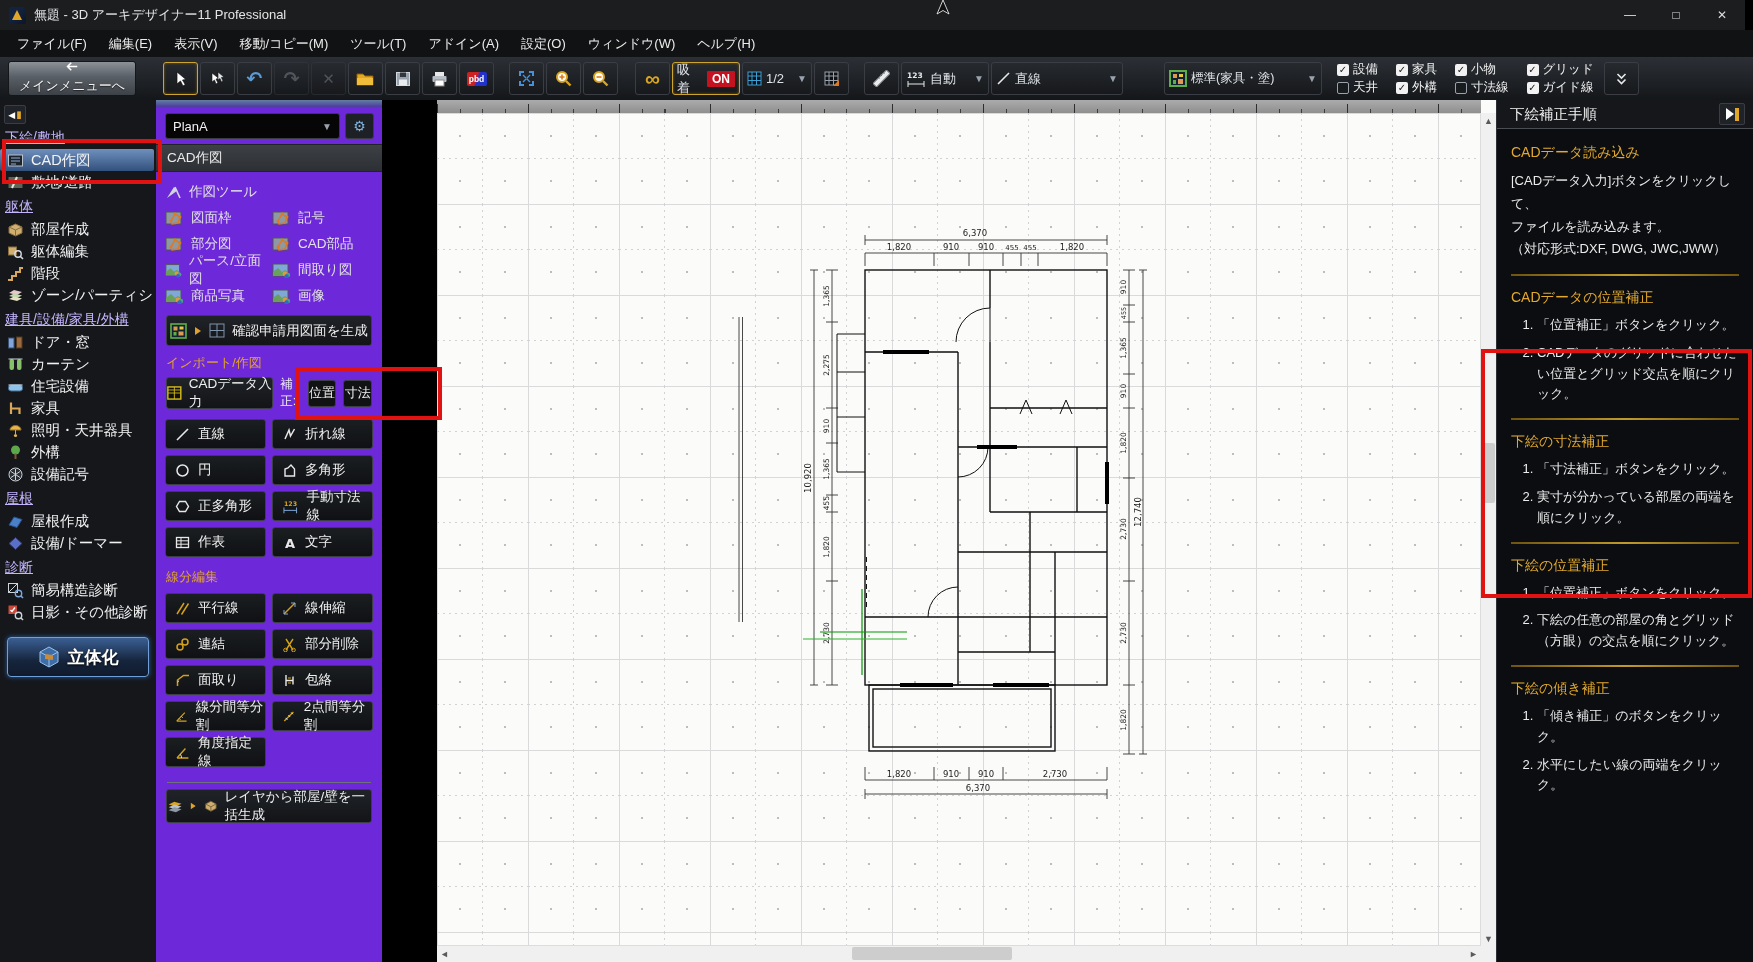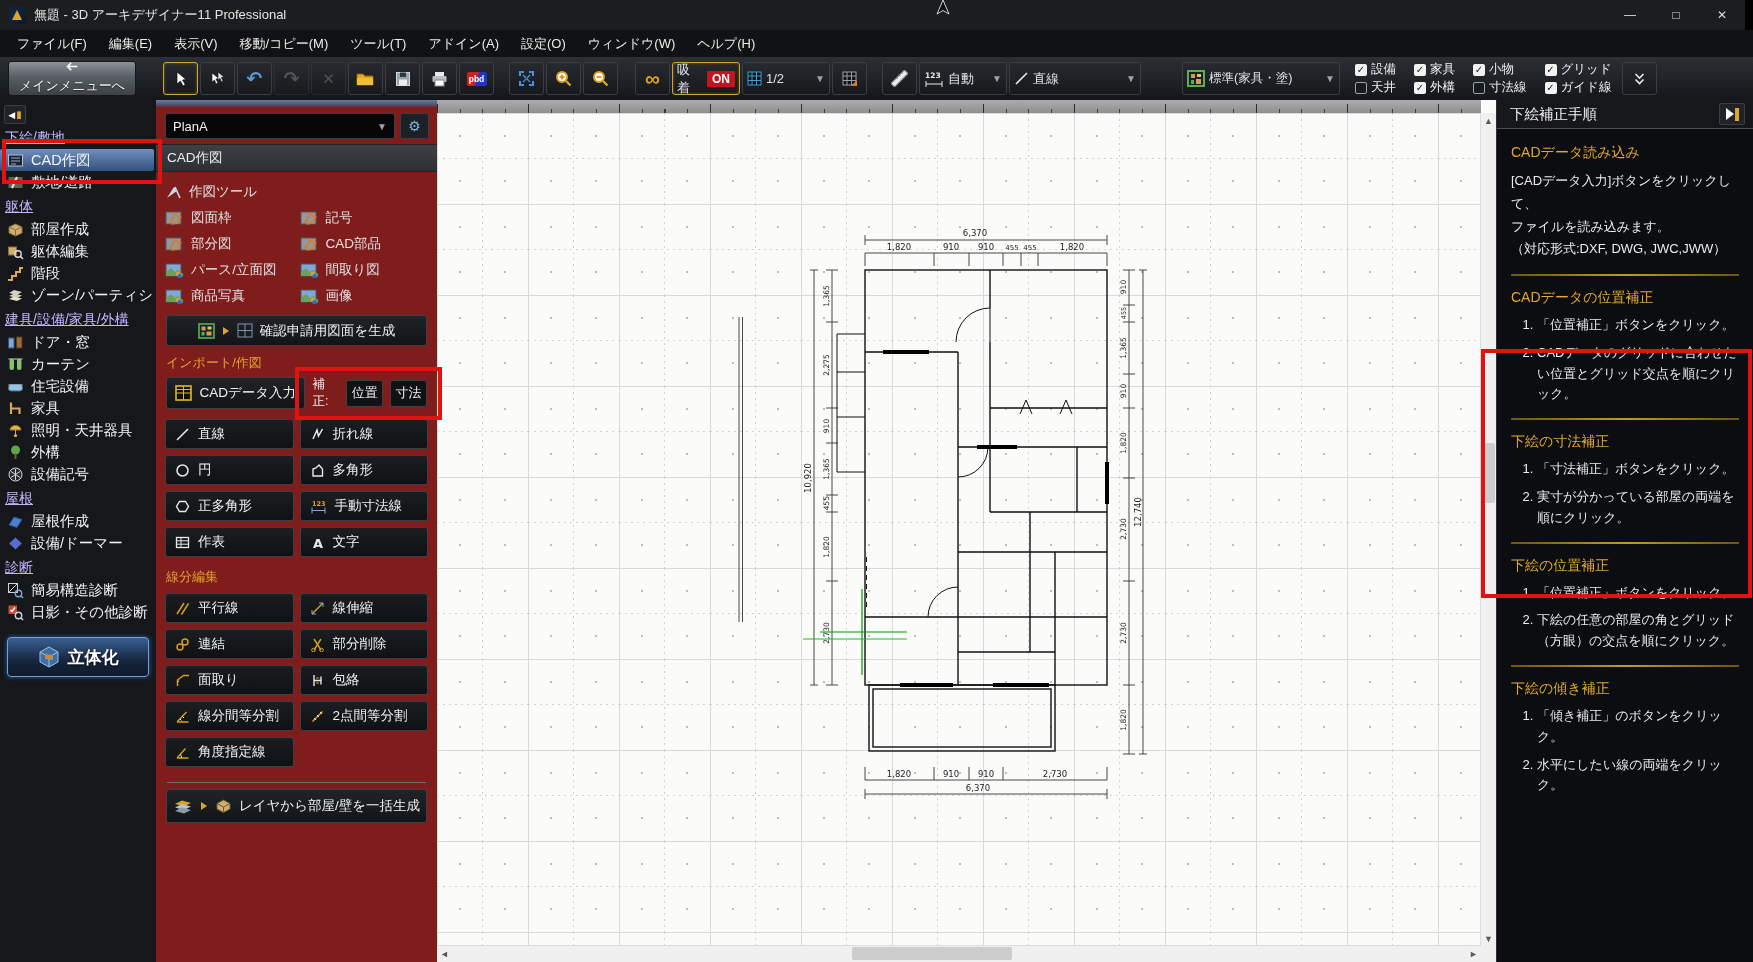--- a/index.html
+++ b/index.html
@@ -40,21 +40,21 @@
            padding:1px 5px;margin-left:5px;border-radius:1px;}
   .chkgrid{display:grid;grid-template-columns:repeat(4,auto);grid-auto-flow:column;
            grid-template-rows:16px 16px;gap:2px 18px;margin-left:14px;}
   .chk{display:flex;align-items:center;gap:4px;font-size:12.5px;color:#f0f0f0;}
   .box{width:12px;height:12px;border-radius:2px;flex:none;display:flex;align-items:center;
        justify-content:center;font-size:10px;font-weight:bold;}
   .box.c1{background:#f2f2f2;color:#16181b;}
   .box.c0{background:#191c1f;border:1px solid #9aa2ac;width:10px;height:10px;}
   
   .sidebar{position:absolute;top:100px;left:0;bottom:0;width:156px;background:#15171b;}
-  .toolpanel{position:absolute;top:100px;left:156px;bottom:0;width:281px;background:#7f1d1d;}
+  .toolpanel{position:absolute;top:100px;left:156px;bottom:0;width:226px;background:#6d28d9;}
   .canvas{position:absolute;top:100px;left:437px;bottom:0;width:1059px;background:#fbfbfa;}
   .rightpanel{position:absolute;top:100px;left:1496px;right:0;bottom:0;background:#0b0d10;
               border-left:1px solid #2c2f33;}
   
   .collapse-btn{width:20px;height:17px;margin:5px 0 2px 4px;background:#202329;border:1px solid #3a3e44;
         color:#fff;font-size:9px;display:flex;align-items:center;justify-content:center;border-radius:2px;}
   .collapse-btn b{color:#e0a62a;margin-left:1px;font-size:10px;}
   .side-sec{color:#c4b5fd;font-size:14px;margin:5px 0 2px 5px;text-decoration:underline;}
   .side-item{display:flex;align-items:center;gap:7px;height:22px;padding-left:7px;
              font-size:14.5px;color:#f2f2f2;white-space:nowrap;}
@@ -225,21 +225,21 @@
           <path d="M11 11 L15.5 15.5" stroke="#d9a420" stroke-width="2.4"></path>
         </svg>
     </div>
     <div class="tb-btn" style="margin-left:16px;">
         <span style="color:#d9a420;font-size:21px;font-weight:bold;line-height:1;">∞</span>
       </div>
     <div class="tb-btn active" style="width:68px;">
       <span>吸着</span>
       <span class="snap-on">ON</span>
     </div>
-    <div class="tb-btn tb-drop" style="width:88px;">
+    <div class="tb-btn tb-drop" style="width:70px;">
       <svg width="15" height="15" viewBox="0 0 15 15">
           <rect x="1" y="1" width="13" height="13" fill="#0f1114" stroke="#3d9fd4"></rect>
           <path d="M1 5 H14 M1 9.5 H14 M5 1 V14 M9.5 1 V14" stroke="#3d9fd4"></path>
         </svg>
       <span>1/2</span>
       <span class="tb-caret">▼</span>
     </div>
     <div class="tb-btn">
       <svg width="16" height="16" viewBox="0 0 16 16">
           <rect x="1" y="1" width="13" height="13" fill="#0f1114" stroke="#9aa2ac"></rect>

